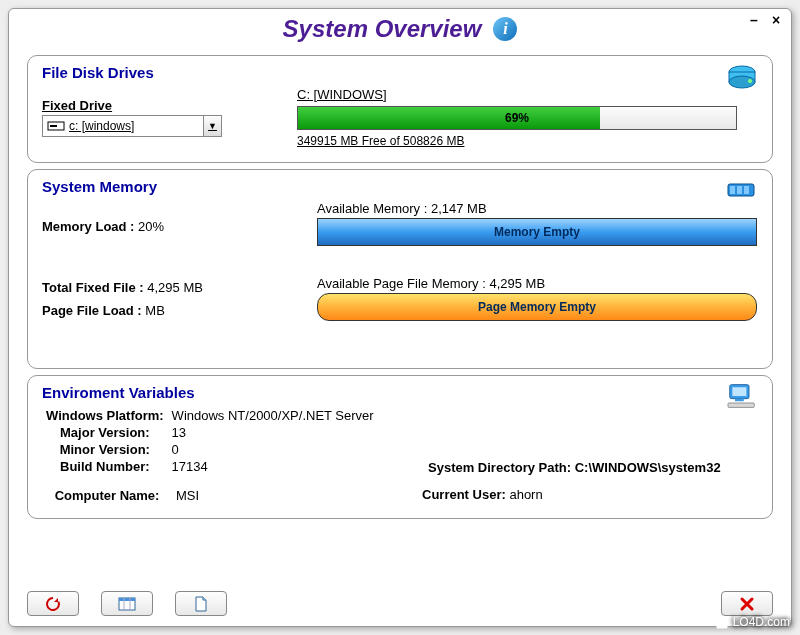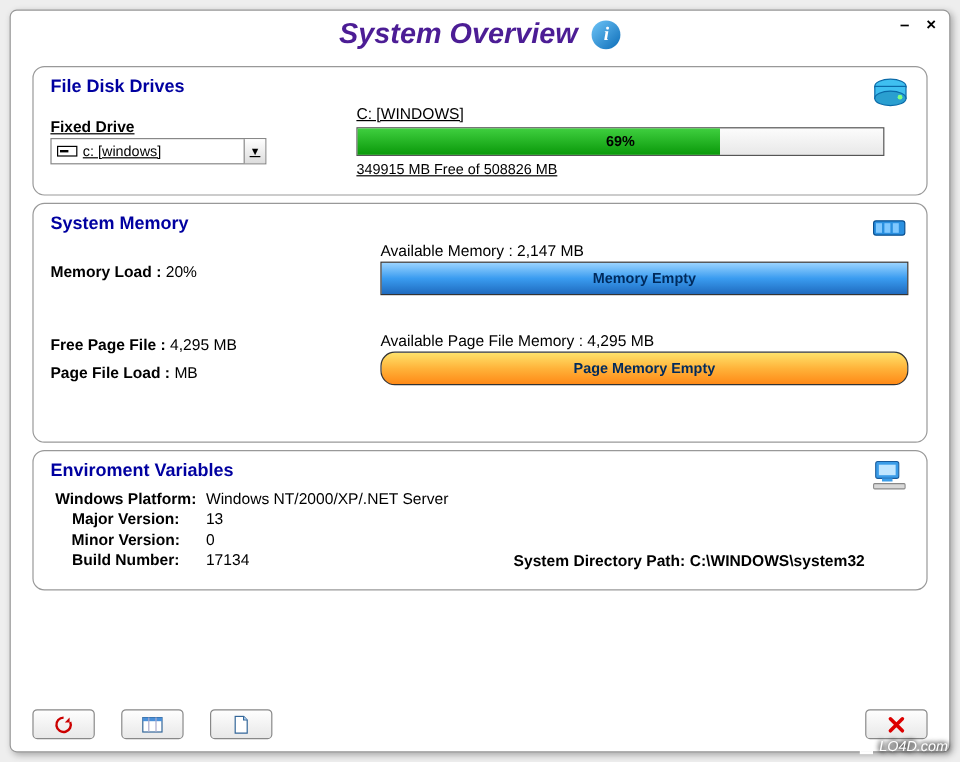--- a/index.html
+++ b/index.html
@@ -197,21 +197,20 @@
       position: absolute;
       right: 10px;
       bottom: 6px;
       color: #fff;
       font-size: 12px;
       display: flex;
       align-items: center;
       gap: 4px;
       text-shadow: 1px 1px 4px #000, -1px -1px 4px #000;
       z-index: 10;
-      font-style: italic;
     }
     .watermark .dl-icon {
       width: 14px; height: 14px;
     }
   </style>
 </head>
 <body>
 
 <div class="window">
 
@@ -266,21 +265,21 @@
           <rect x="2" y="8" width="26" height="12" rx="2" fill="#2a90e0" stroke="#0a5090"></rect>
           <rect x="4" y="10" width="5" height="8" fill="#7fc8ff"></rect>
           <rect x="11" y="10" width="5" height="8" fill="#7fc8ff"></rect>
           <rect x="18" y="10" width="5" height="8" fill="#7fc8ff"></rect>
         </svg>
     </div>
     <div class="mem-body">
       <div class="mem-left">
         <div class="mem-row"><b>Memory Load :</b> <span>20%</span></div>
         <div class="mem-gap"></div>
-        <div class="mem-row" style="margin-top:10px;"><b>Free Page File :</b> <span>4,295  MB</span></div>
+        <div class="mem-row" style="margin-top:10px;"><b>Total Fixed File :</b> <span>4,295  MB</span></div>
         <div class="mem-row"><b>Page File Load :</b> <span>  MB</span></div>
       </div>
       <div class="mem-right">
         <div class="mem-avail">Available Memory :  2,147  MB</div>
         <div class="mem-bar blue">
             <span>Memory Empty</span>
           </div>
         <div style="height:30px;"></div>
         <div class="mem-avail">Available Page File Memory :  4,295  MB</div>
         <div class="mem-bar orange">
@@ -318,20 +317,33 @@
         <tr>
               <td class="k">Build Number:</td>
               <td>17134</td>
             </tr>
       </tbody>
         </table>
       <div class="env-twocol" style="margin-top:2px;">
         <div></div>
         <div style="position:absolute; left:400px; top:84px;font-weight:bold;"><b>System Directory Path:</b> <span>C:\WINDOWS\system32</span></div>
       </div>
+      <div class="env-twocol" style="margin-top:10px;">
+        <div>
+            <table>
+              <tbody>
+                <tr>
+                  <td class="k" style="width:130px">Computer Name:</td>
+                  <td>MSI</td>
+                </tr>
+              </tbody>
+            </table>
+          </div>
+        <div><b>Current User:</b> <span>ahorn</span></div>
+      </div>
     </div>
   </div>
 
   <div class="footer">
     <div class="footer-btn">
       <svg width="18" height="18" viewBox="0 0 18 18">
           <path d="M9 3a6 6 0 1 0 5.5 3.6" fill="none" stroke="#c00" stroke-width="2"></path>
           <path d="M14 3v4h-4z" fill="#c00"></path>
         </svg>
     </div>

